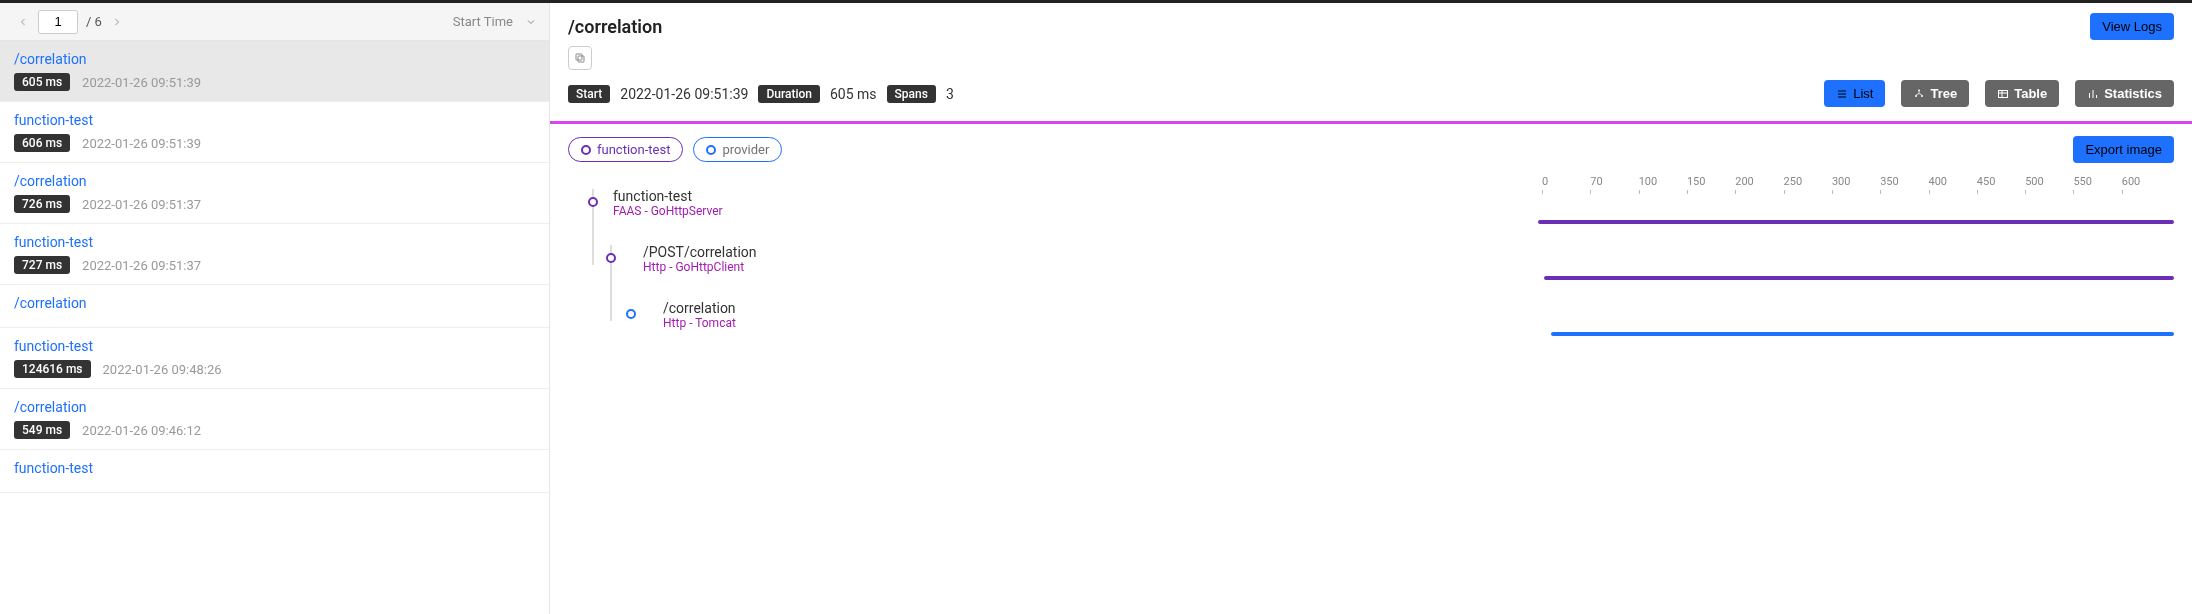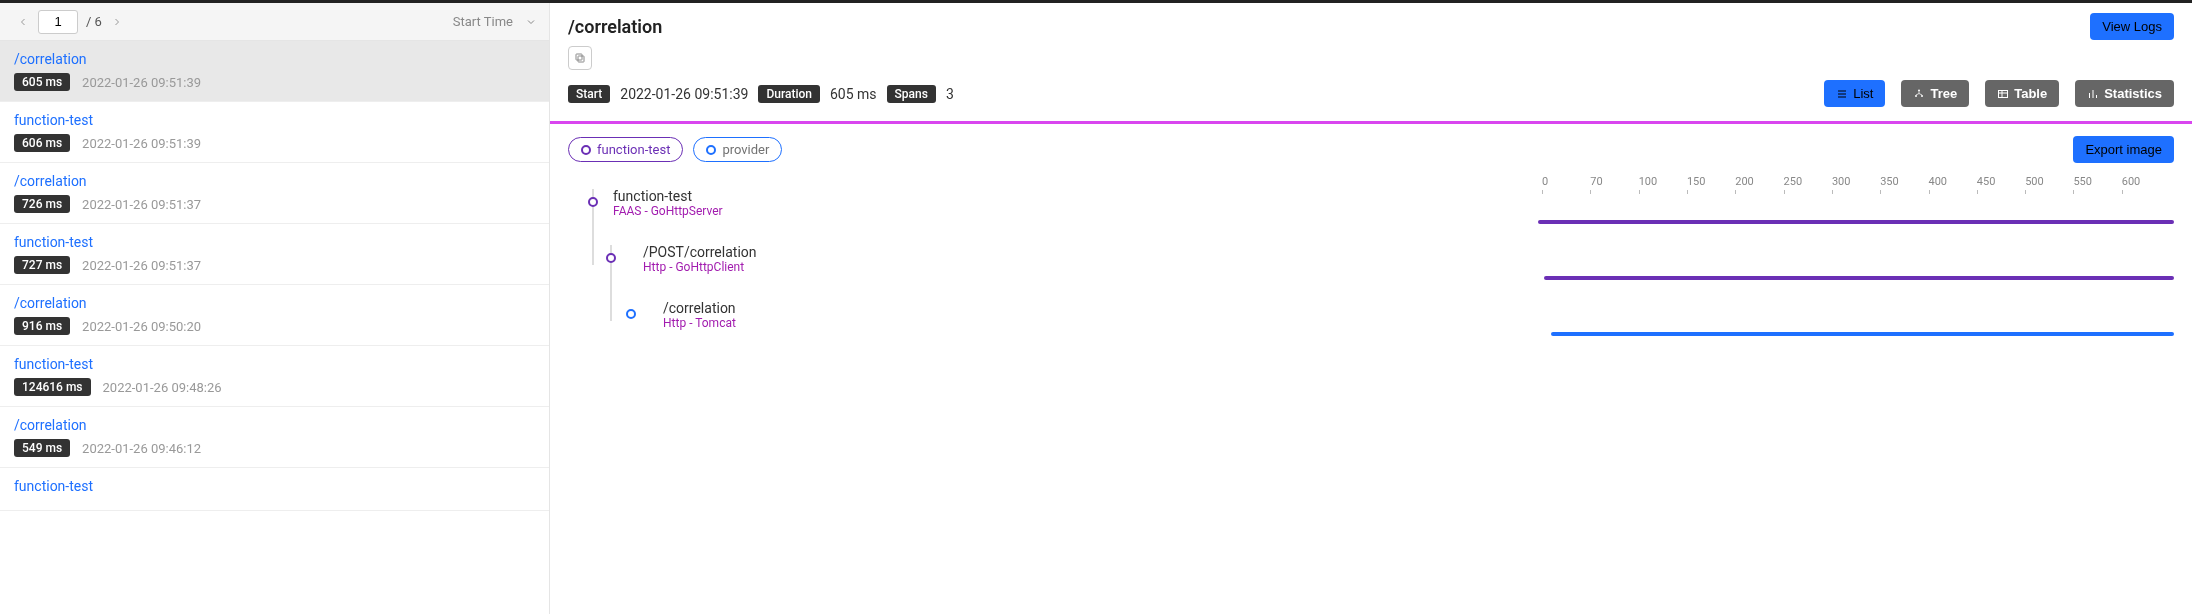--- a/index.html
+++ b/index.html
@@ -110,24 +110,20 @@
       </div>
       <div class="trace-item">
         <div class="trace-name">function-test</div>
         <div class="trace-meta">
           <span class="badge-dark">727 ms</span>
           <span class="trace-time">2022-01-26 09:51:37</span>
         </div>
       </div>
       <div class="trace-item">
         <div class="trace-name">/correlation</div>
-        <div class="trace-meta">
-          <span class="badge-dark">916 ms</span>
-          <span class="trace-time">2022-01-26 09:50:20</span>
-        </div>
       </div>
       <div class="trace-item">
         <div class="trace-name">function-test</div>
         <div class="trace-meta">
           <span class="badge-dark">124616 ms</span>
           <span class="trace-time">2022-01-26 09:48:26</span>
         </div>
       </div>
       <div class="trace-item">
         <div class="trace-name">/correlation</div>

